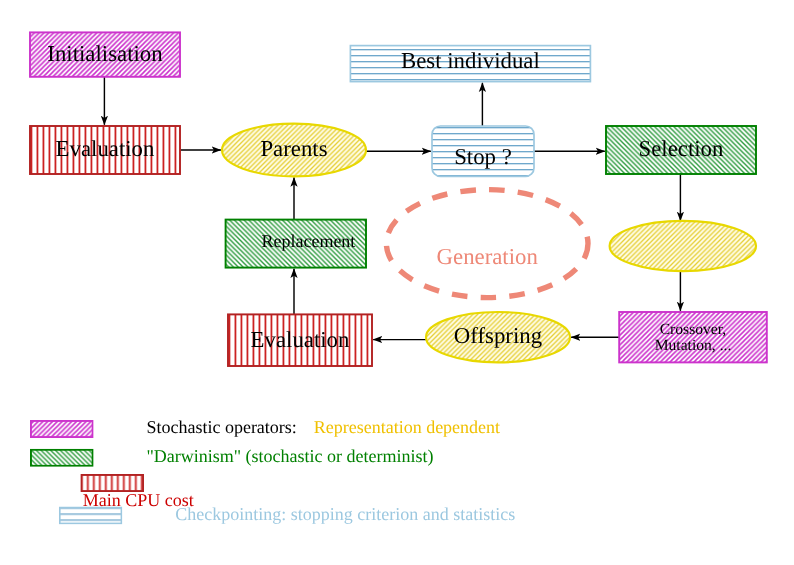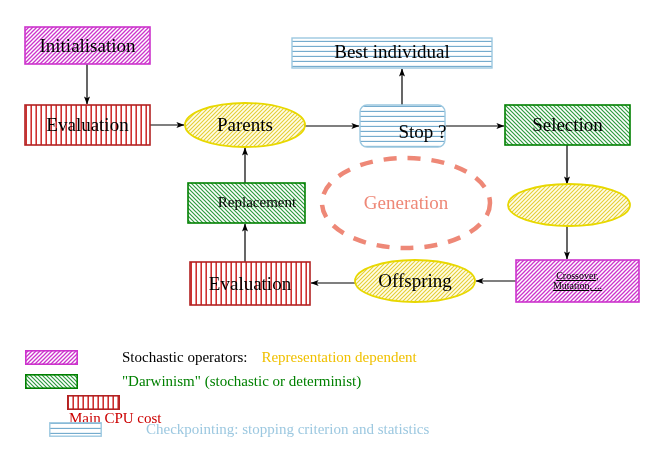--- a/index.html
+++ b/index.html
@@ -37,21 +37,21 @@
     justify-content: center;
     text-align: center;
     color: #000000;
     font-family: "Liberation Serif", "DejaVu Serif", serif;
     line-height: 1.05;
     white-space: pre-line;
     pointer-events: none;
   }
   .lbl-big   { font-size: 19px; }
   .lbl-med   { font-size: 15px; }
-  .lbl-small { font-size: 10px; text-decoration: underline; }
+  .lbl-small { font-size: 13px; }
 
   .gen-label {
     position: absolute;
     display: flex;
     align-items: center;
     justify-content: center;
     font-size: 19px;
     font-family: "Liberation Serif", "DejaVu Serif", serif;
   }
 
@@ -161,35 +161,35 @@
   </svg>
 
   <div class="node-label lbl-big" style="left:25px;  top:27px;  width:125px; height:37px;">Initialisation</div>
 
   <div class="node-label lbl-big" style="left:25px;  top:105px; width:125px; height:40px;">Evaluation</div>
 
   <div class="node-label lbl-big" style="left:185px; top:103px; width:120px; height:44px;">Parents</div>
 
   <div class="node-label lbl-big" style="left:292px; top:36px;  width:200px; height:32px;">Best individual</div>
 
-  <div class="node-label lbl-big" style="left:360px; top:105px; width:85px;  height:54px;padding-left:20px;">Stop ?</div>
+  <div class="node-label lbl-big" style="left:360px; top:105px; width:85px;  height:54px;">Stop ?</div>
 
   <div class="node-label lbl-big" style="left:505px; top:105px; width:125px; height:40px;">Selection</div>
 
 
   <div class="node-label lbl-small" style="left:516px; top:260px; width:123px; height:42px;">Crossover,
 Mutation, ...</div>
 
   <div class="node-label lbl-big" style="left:355px; top:260px; width:120px; height:42px;">Offspring</div>
 
   <div class="node-label lbl-big" style="left:190px; top:262px; width:120px; height:43px;">Evaluation</div>
 
   <div class="node-label lbl-med" style="left:188px; top:183px; width:138px; height:40px;">Replacement</div>
 
-  <div class="gen-label" style="left:322px; top:186px; width:168px; height:34px; color:#EE8877;">Generation</div>
+  <div class="gen-label" style="left:322px; top:198px; width:168px; height:34px; color:#EE8877;">Generation</div>
 
   <div id="legend">
 
     <div class="legend-row" style="top:12px;">
       <svg class="legend-swatch" viewBox="0 0 53 15">
         <rect x="0.8" y="0.8" width="51.4" height="13.4" fill="url(#pat-stochastic)" stroke="#CC33CC" stroke-width="1.6"></rect>
       </svg>
       <span class="legend-text"><span style="color:#000000;">Stochastic operators:</span><span class="part2" style="color:#F0C000;">Representation dependent</span></span>
     </div>
 

